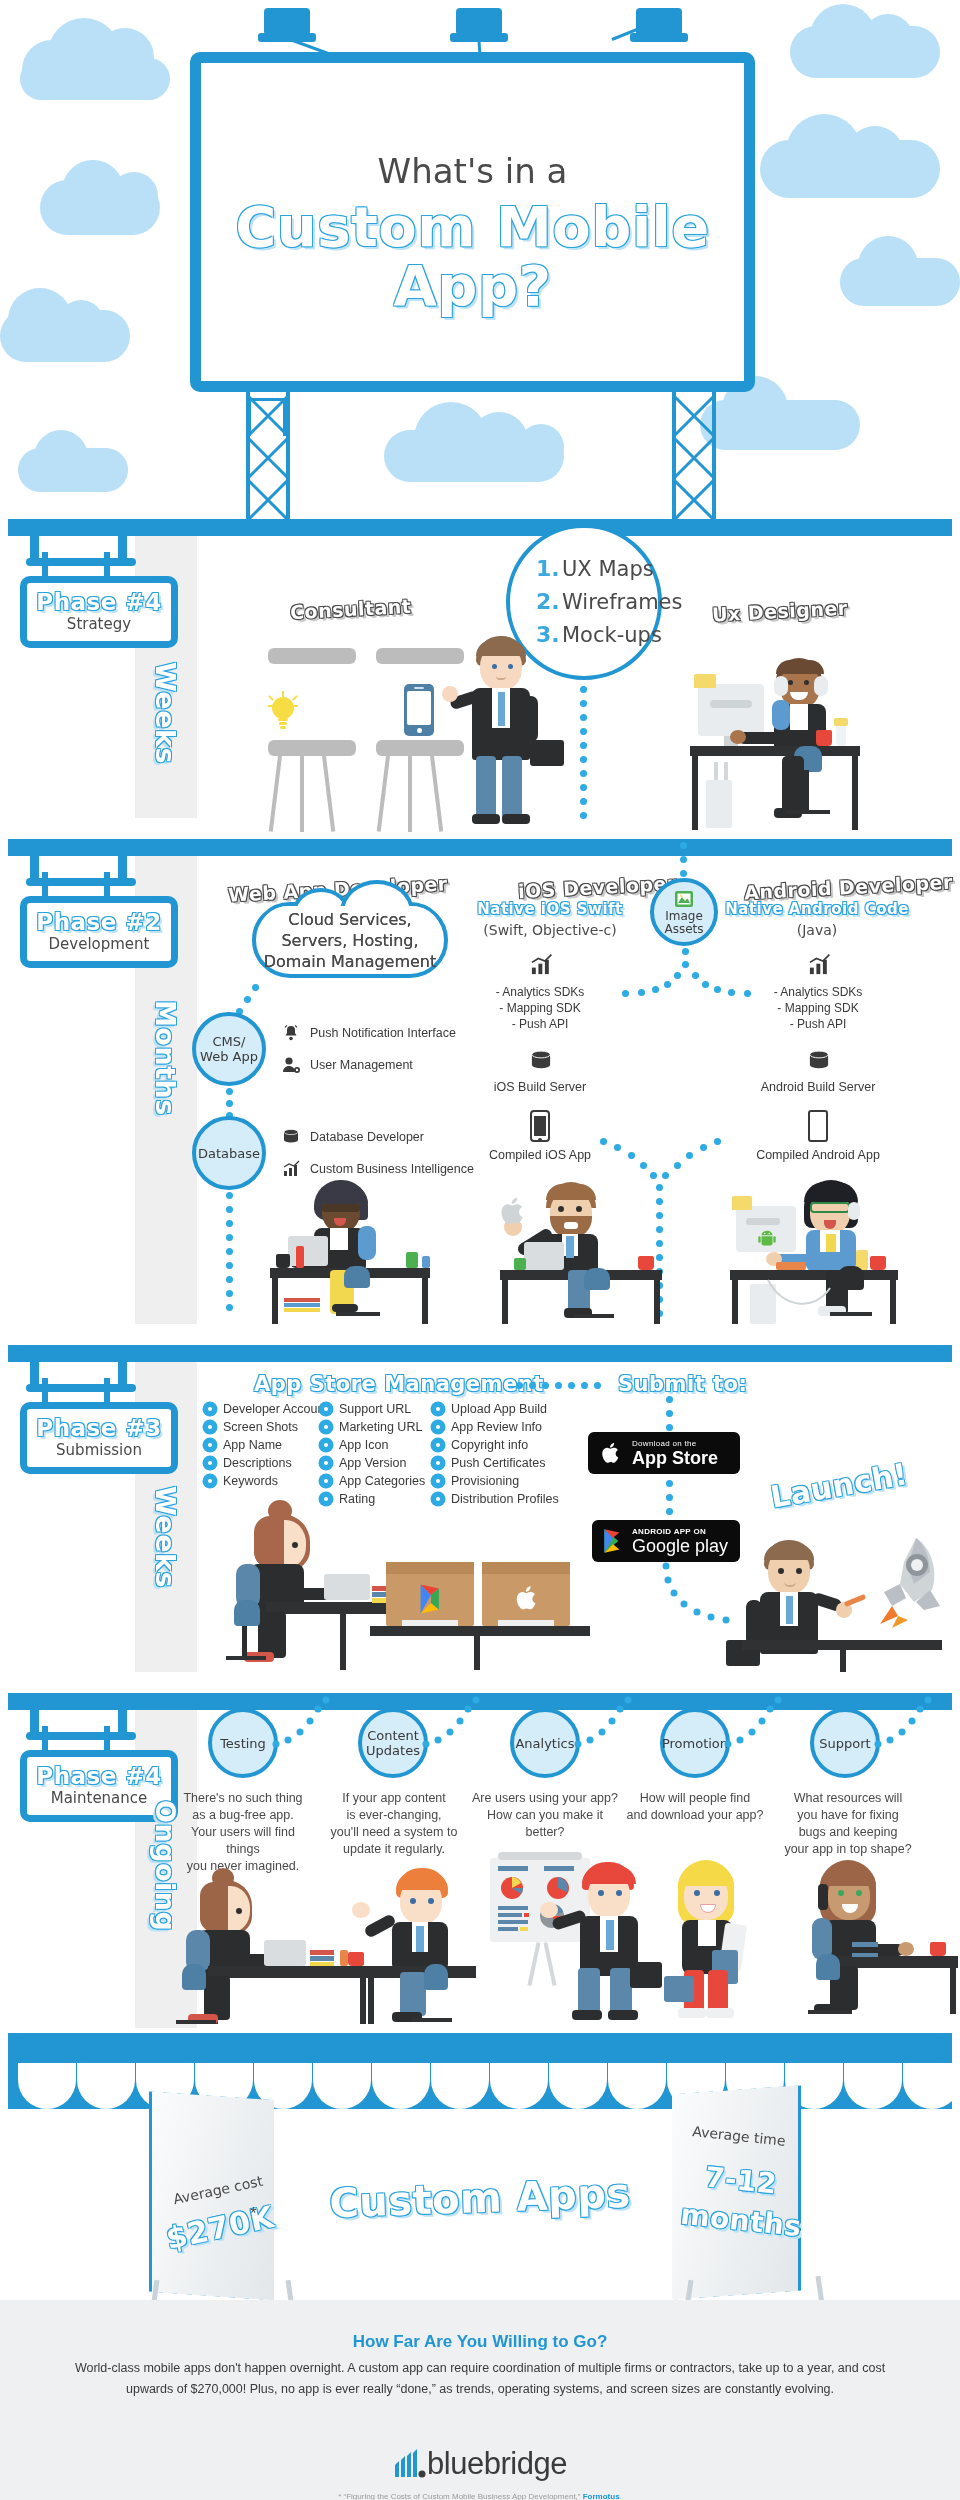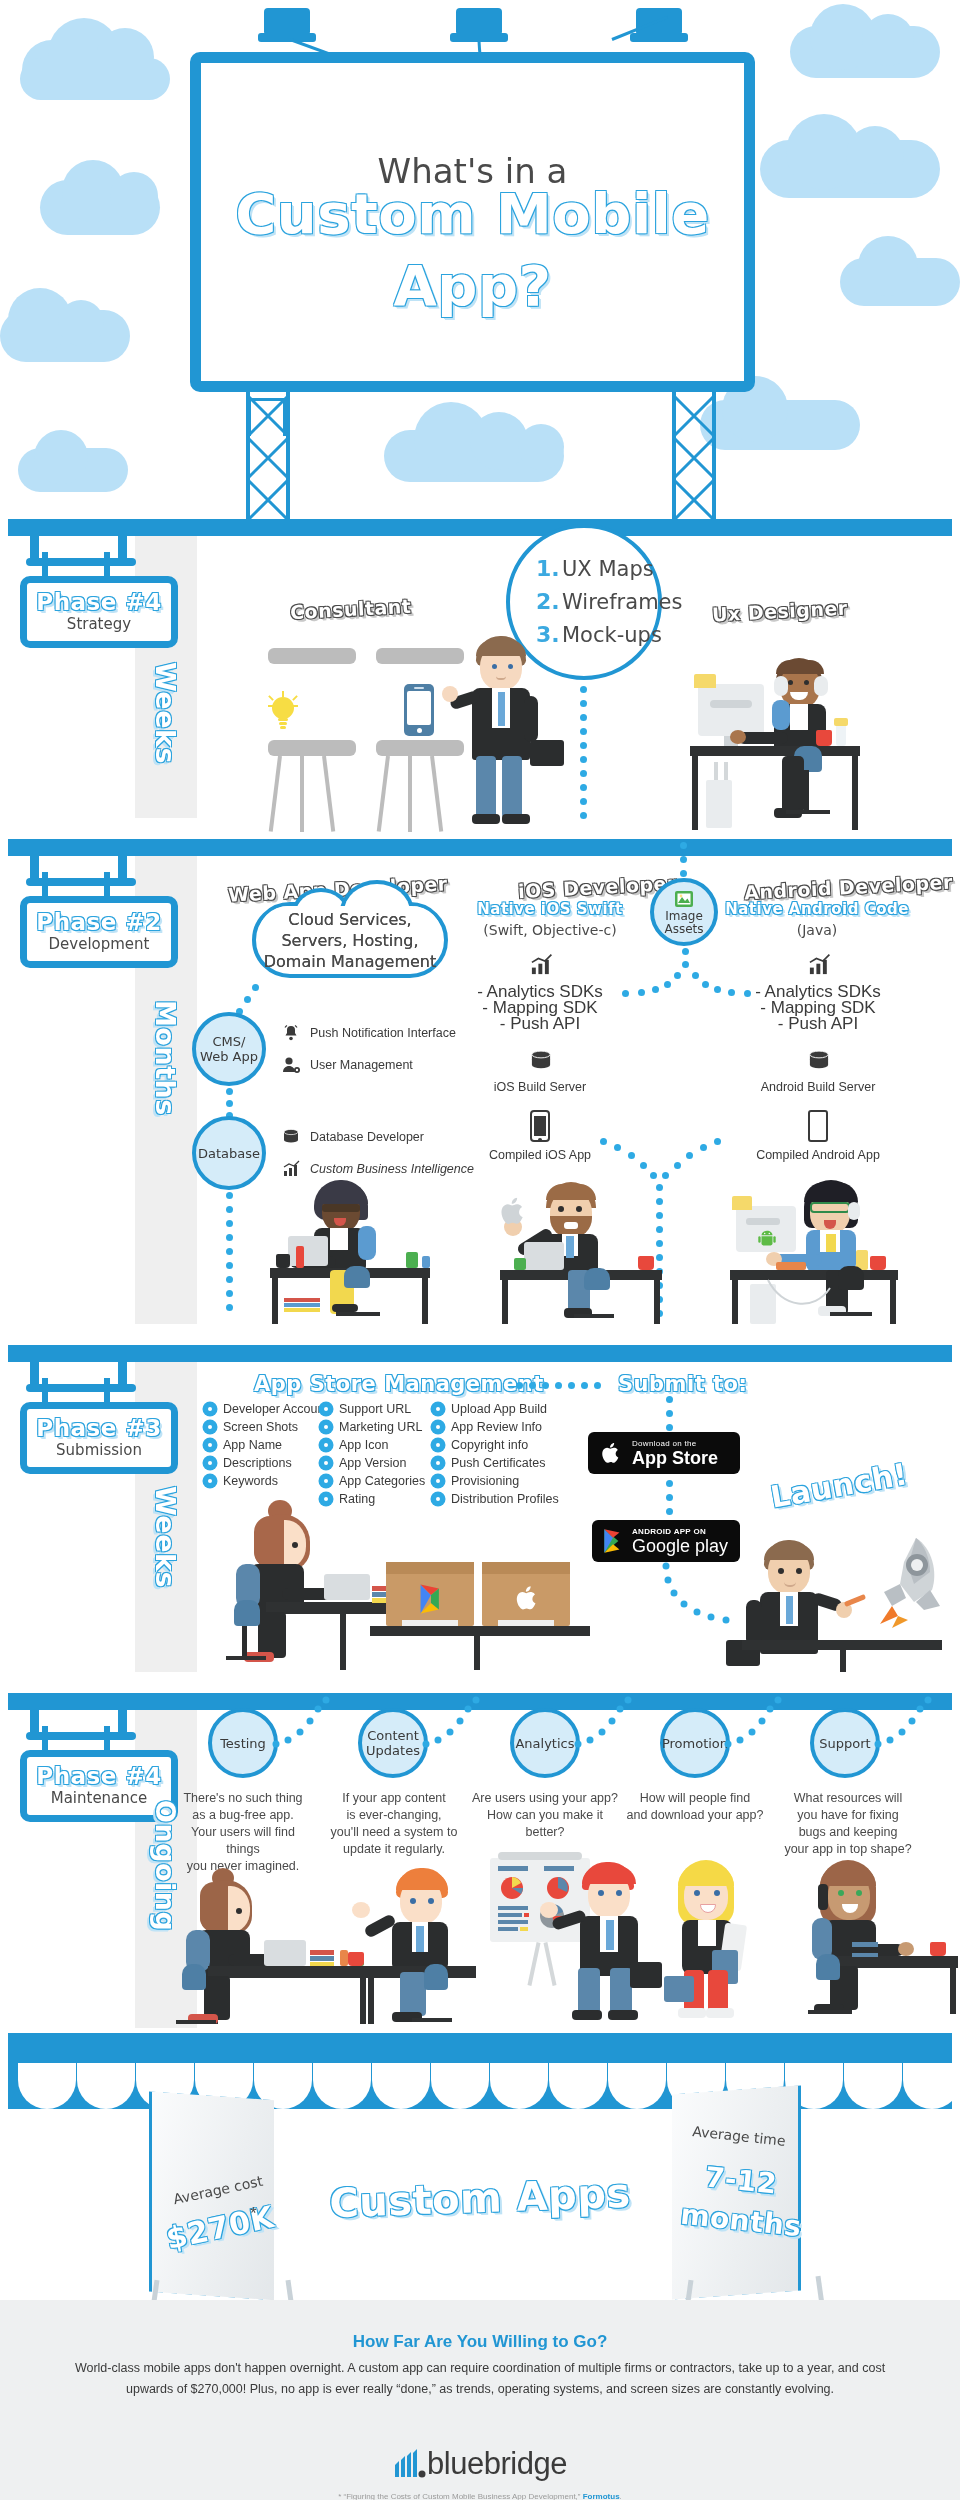--- a/index.html
+++ b/index.html
@@ -47,21 +47,21 @@
   .lamp { position:absolute; width:46px; height:26px; background:#2196d3;
           border-radius:4px 4px 2px 2px; }
   .lamp:after { content:""; position:absolute; left:-6px; bottom:-8px; width:58px; height:9px;
           background:#2196d3; border-radius:3px; }
   .lampwire { position:absolute; background:#2196d3; height:3px; transform-origin:left center; }
   .tower { position:absolute; width:4px; background:#2196d3; }
   .truss { position:absolute; border-left:3px solid #2196d3; border-right:3px solid #2196d3; }
 
   #title-sm { left:0; right:0; top:88px; text-align:center;
     font-family:"DejaVu Sans", sans-serif; font-size:34px; color:#4a4a4a; letter-spacing:0px;}
-  #title-1 { left:0; right:0; top:118px; text-align:center; font-size:56px; }
+  #title-1 { left:0; right:0; top:131px; text-align:center; font-size:56px; }
   #title-2 { left:0; right:0; top:190px; text-align:center; font-size:56px; }
 
   
   .shelf { left:8px; width:944px; height:17px; background:#2196d3; }
   .shelf-leg { position:absolute; width:9px; height:30px; background:#2196d3; }
   .shelf-rail { position:absolute; height:8px; background:#2196d3; border-radius:4px;}
 
   
   .plaque {
     width:158px; height:72px; border:7px solid #2196d3; border-radius:10px; background:#fff;
@@ -107,21 +107,21 @@
     font-family:"DejaVu Sans", sans-serif; font-size:16px; color:#4a4a4a; line-height:21px;
   }
   .cloudbump { position:absolute; border:4px solid #2196d3; background:#fff; border-radius:50%; }
 
   
   .frow { position:absolute; display:flex; align-items:center; gap:8px;
           font-family:"Liberation Sans", sans-serif; font-size:12.5px; color:#3a3a3a; white-space:nowrap;}
   .ficon { width:22px; height:22px; display:flex; align-items:center; justify-content:center; }
 
   
-  .speccol { position:absolute; text-align:center; font-size:17px; color:#3a3a3a; line-height:16px;}
+  .speccol { position:absolute; text-align:center; font-size:12px; color:#3a3a3a; line-height:16px;}
   .codehead { position:absolute; text-align:center; font-size:15px; white-space:nowrap;}
   .codesub { position:absolute; text-align:center; font-family:"DejaVu Sans", sans-serif;
              font-size:14px; color:#4a4a4a; white-space:nowrap; }
   .labeled { position:absolute; text-align:center; font-size:12.5px; color:#3a3a3a; width:200px;}
 
   
   .chk { position:absolute; }
   .chkrow { display:flex; align-items:center; gap:7px; margin-bottom:4px;
             font-size:12.5px; color:#3a3a3a; white-space:nowrap; }
   .gear { width:12px; height:12px; border-radius:50%; background:#2eaae4; position:relative;
@@ -484,21 +484,21 @@
         <ellipse cx="10" cy="5" rx="7" ry="2.6" fill="#3a3a3a"></ellipse>
         <rect x="3" y="5" width="14" height="4" fill="#3a3a3a"></rect>
         <ellipse cx="10" cy="9" rx="7" ry="2.6" fill="#3a3a3a"></ellipse>
         <rect x="3" y="9" width="14" height="4" fill="#3a3a3a"></rect>
         <ellipse cx="10" cy="13" rx="7" ry="2.6" fill="#3a3a3a"></ellipse>
         <ellipse cx="10" cy="5" rx="7" ry="2.6" fill="none" stroke="#fff" stroke-width=".7"></ellipse>
       </svg>
   </span>
   <span>Database Developer</span>
 </div>
-<div class="frow abs" style="left:280px;top:1158px;font-style:italic;">
+<div class="frow abs" style="left:280px;top:1158px;">
   <span class="ficon">
     <svg width="20" height="20" viewBox="0 0 20 20">
         <rect x="3" y="12" width="3" height="5" fill="#3a3a3a"></rect>
         <rect x="8" y="9" width="3" height="8" fill="#3a3a3a"></rect>
         <rect x="13" y="6" width="3" height="11" fill="#3a3a3a"></rect>
         <path d="M3 8 L8 5 L13 7 L18 2" stroke="#3a3a3a" stroke-width="1.3" fill="none"></path>
       </svg>
   </span>
   <span>Custom Business Intelligence</span>
 </div>

